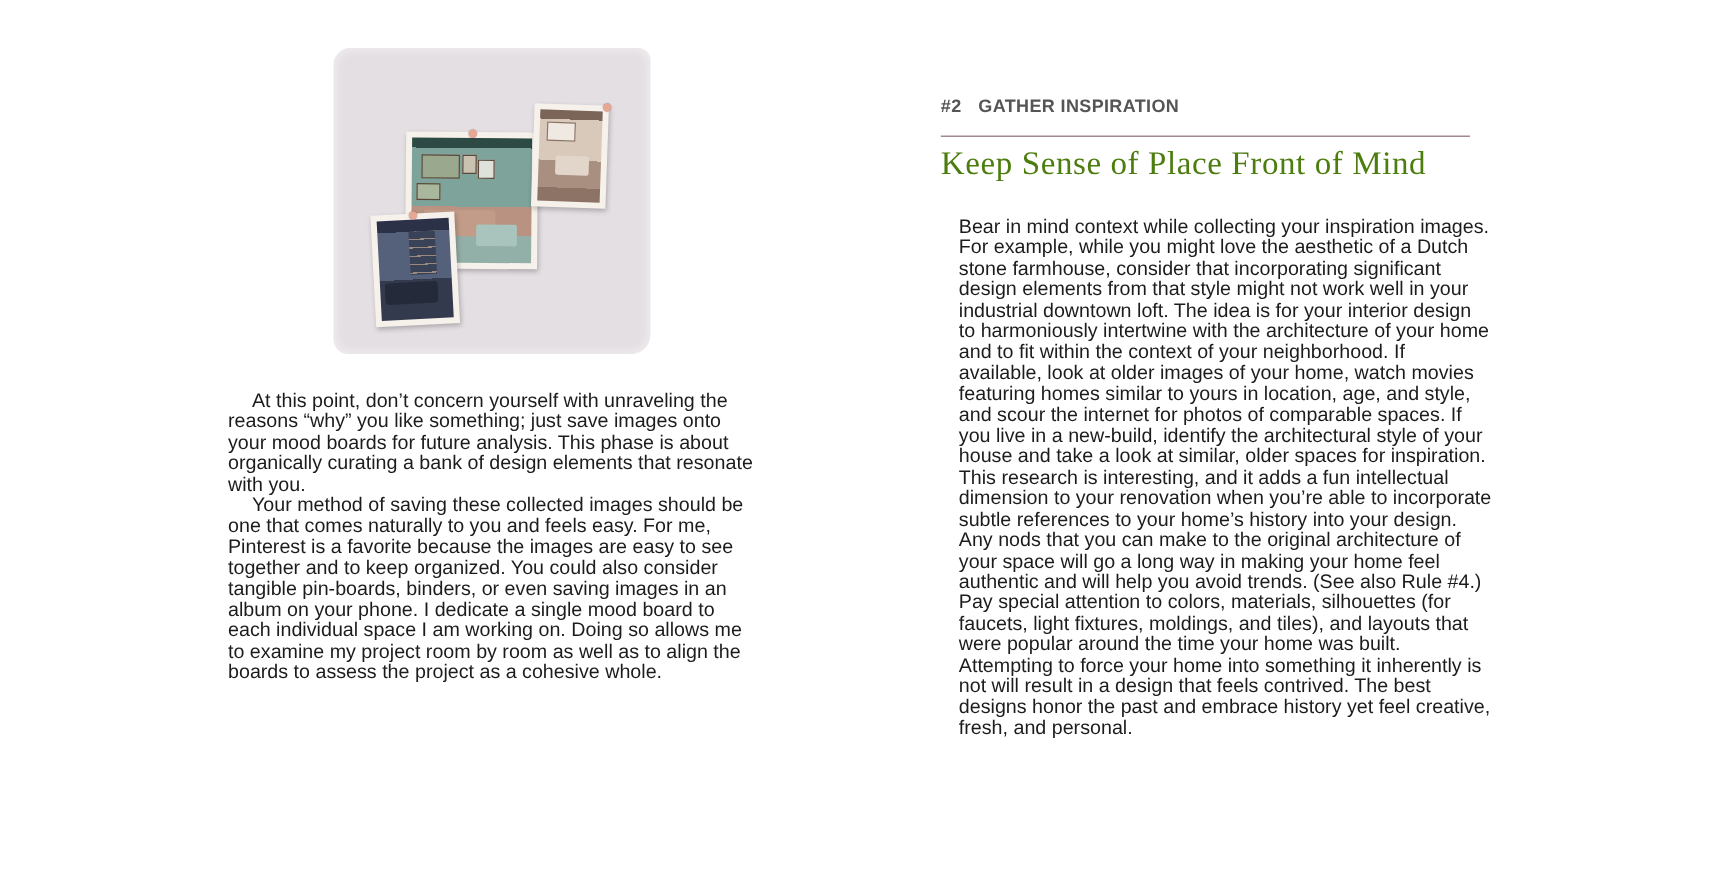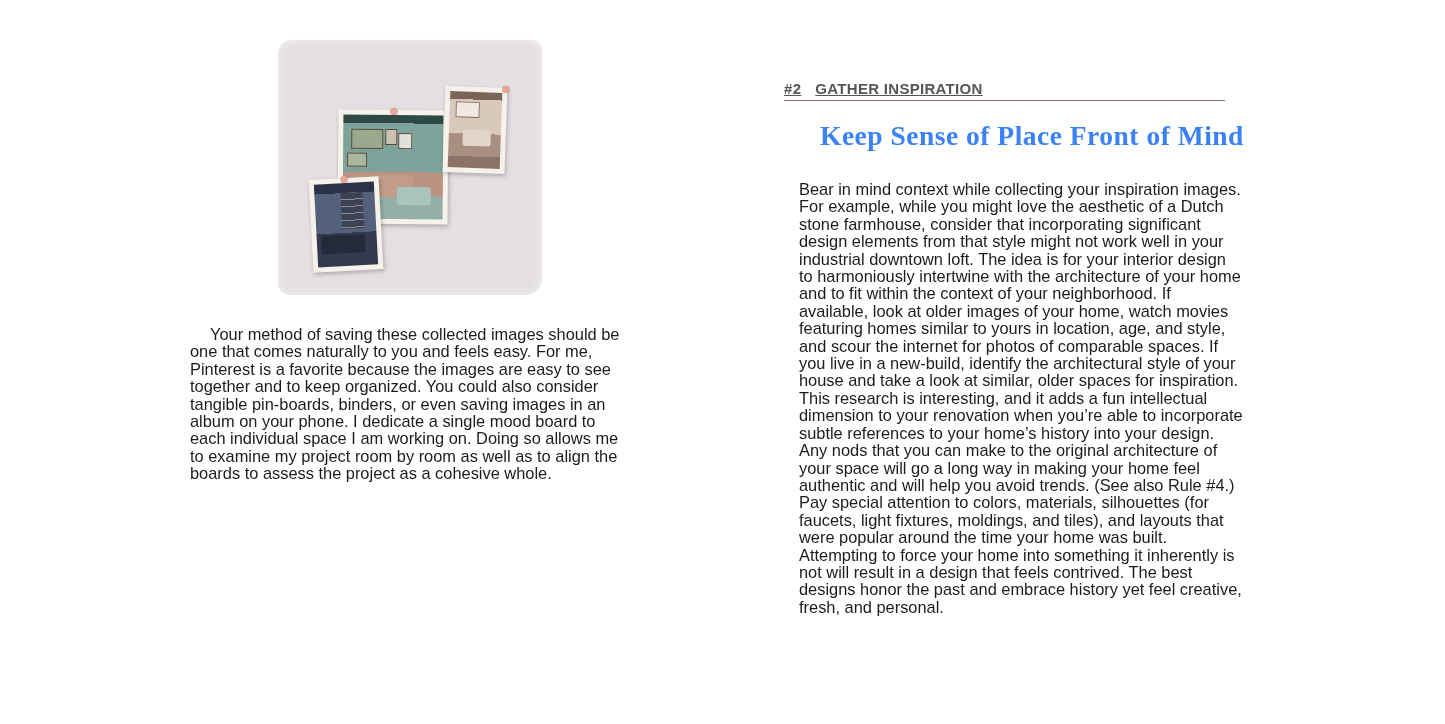--- a/index.html
+++ b/index.html
@@ -28,26 +28,26 @@
   .photo-left .scene { background: linear-gradient(#2b3247 0 12%, #55607a 12% 60%, #343a4d 60%); }
 
   .frame-art { position: absolute; border: 1px solid #5b4a3c; }
 
   .left-text { position: absolute; left: 190px; top: 326px; width: 445px;
                font-size: 16.4px; line-height: 17.4px; color: #1c1c1c; }
   .left-text p { margin: 0; text-indent: 20px; }
 
   
   .section-head { position: absolute; left: 784px; top: 80px; width: 441px;
-                  border-bottom: 1px solid #8a6d76; padding-bottom: 3px;
-                  font-size: 15px; font-weight: bold; color: #555555; letter-spacing: 0.3px; text-decoration: underline; }
+                  border-bottom: 1px solid #8a6d76; padding-bottom: 16px;
+                  font-size: 15px; font-weight: bold; color: #555555; letter-spacing: 0.3px; }
   .section-head .num { margin-right: 14px; }
-  .title { position: absolute; left: 820px; top: 120px; margin: 0;
-           font-family: "Liberation Serif", serif; font-weight: bold;
-           font-size: 27.5px; color: #3b82f6; letter-spacing: 0.5px; }
+  .title { position: absolute; left: 784px; top: 120px; margin: 0;
+           font-family: "Liberation Serif", serif; font-weight: normal;
+           font-size: 27.5px; color: #4d7c0f; letter-spacing: 0.5px; }
   .right-text { position: absolute; left: 784px; top: 166px; width: 445px;
                 font-size: 16.4px; line-height: 17.4px; color: #1c1c1c; margin: 15px; }
 </style>
 </head>
 <body>
 
 <div class="spread">
 
   <div class="left-page">
     <div class="illustration">
@@ -76,20 +76,21 @@
       <div class="photo photo-left">
         <div class="scene">
           <div style="position:absolute;left:26px;top:10px;width:22px;height:36px;background:repeating-linear-gradient(#3a4257 0 6px,#9a8a7e 6px 7px);"></div>
           <div style="position:absolute;left:4px;top:52px;width:44px;height:18px;background:#252a3a;border-radius:3px;"></div>
         </div>
         <span class="pin"></span>
       </div>
     </div>
 
     <div class="left-text">
+      <p>At this point, don’t concern yourself with unraveling the reasons “why” you like something; just save images onto your mood boards for future analysis. This phase is about organically curating a bank of design elements that resonate with you.</p>
       <p>Your method of saving these collected images should be one that comes naturally to you and feels easy. For me, Pinterest is a favorite because the images are easy to see together and to keep organized. You could also consider tangible pin-boards, binders, or even saving images in an album on your phone. I dedicate a single mood board to each individual space I am working on. Doing so allows me to examine my project room by room as well as to align the boards to assess the project as a cohesive whole.</p>
     </div>
   </div>
 
   <div class="right-page">
     <div class="section-head">
       <span class="num">#2</span><span>GATHER INSPIRATION</span>
     </div>
     <h1 class="title">Keep Sense of Place Front of Mind</h1>
     <p class="right-text">Bear in mind context while collecting your inspiration images. For example, while you might love the aesthetic of a Dutch stone farmhouse, consider that incorporating significant design elements from that style might not work well in your industrial downtown loft. The idea is for your interior design to harmoniously intertwine with the architecture of your home and to fit within the context of your neighborhood. If available, look at older images of your home, watch movies featuring homes similar to yours in location, age, and style, and scour the internet for photos of comparable spaces. If you live in a new-build, identify the architectural style of your house and take a look at similar, older spaces for inspiration. This research is interesting, and it adds a fun intellectual dimension to your renovation when you’re able to incorporate subtle references to your home’s history into your design. Any nods that you can make to the original architecture of your space will go a long way in making your home feel authentic and will help you avoid trends. (See also Rule #4.) Pay special attention to colors, materials, silhouettes (for faucets, light fixtures, moldings, and tiles), and layouts that were popular around the time your home was built. Attempting to force your home into something it inherently is not will result in a design that feels contrived. The best designs honor the past and embrace history yet feel creative, fresh, and personal.</p>

